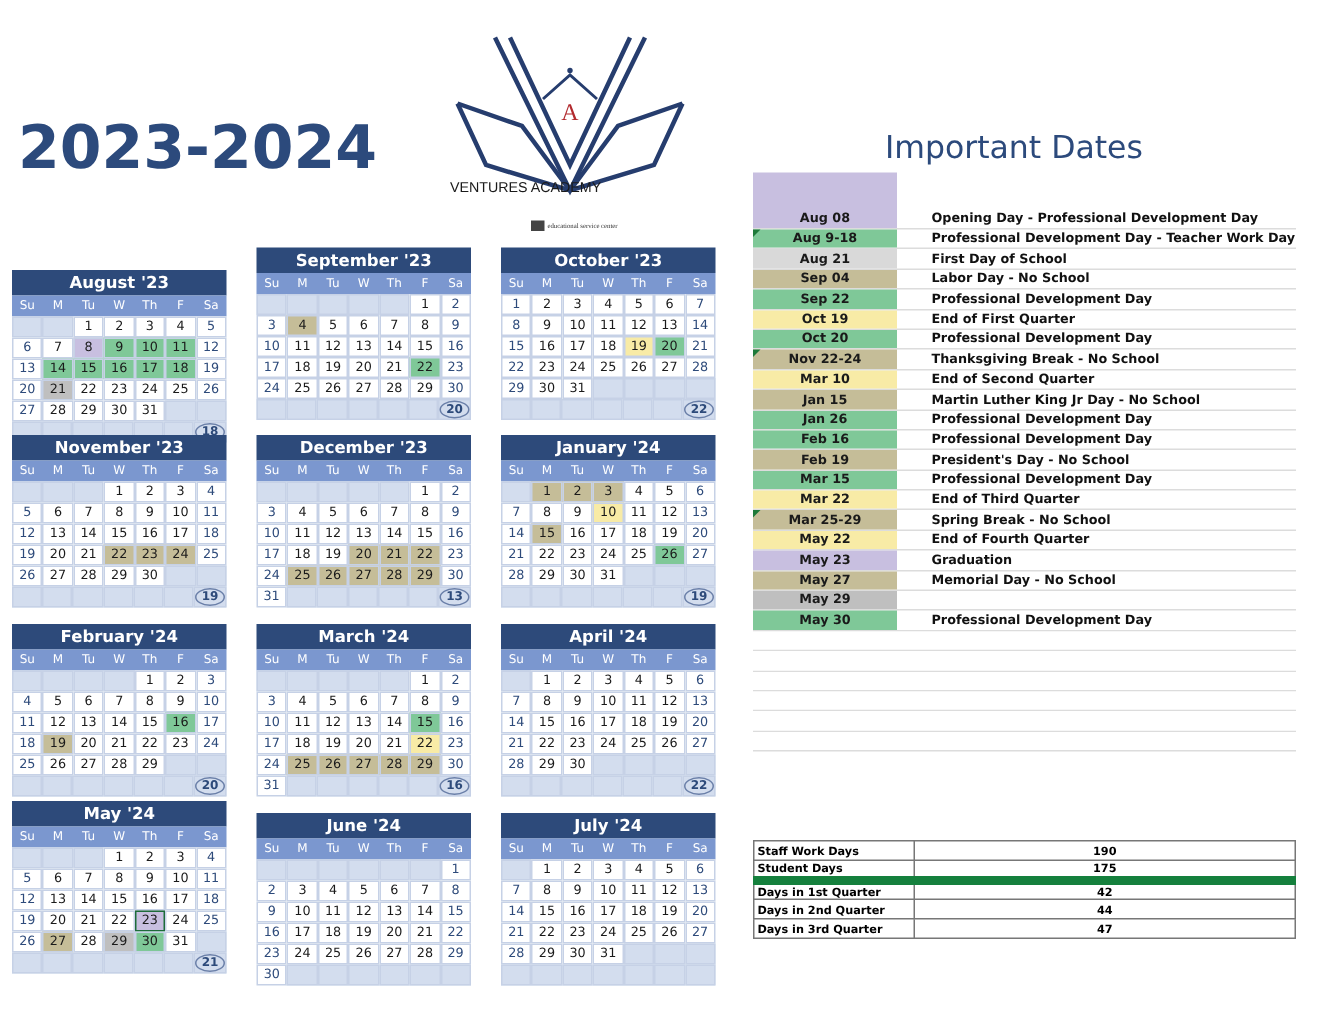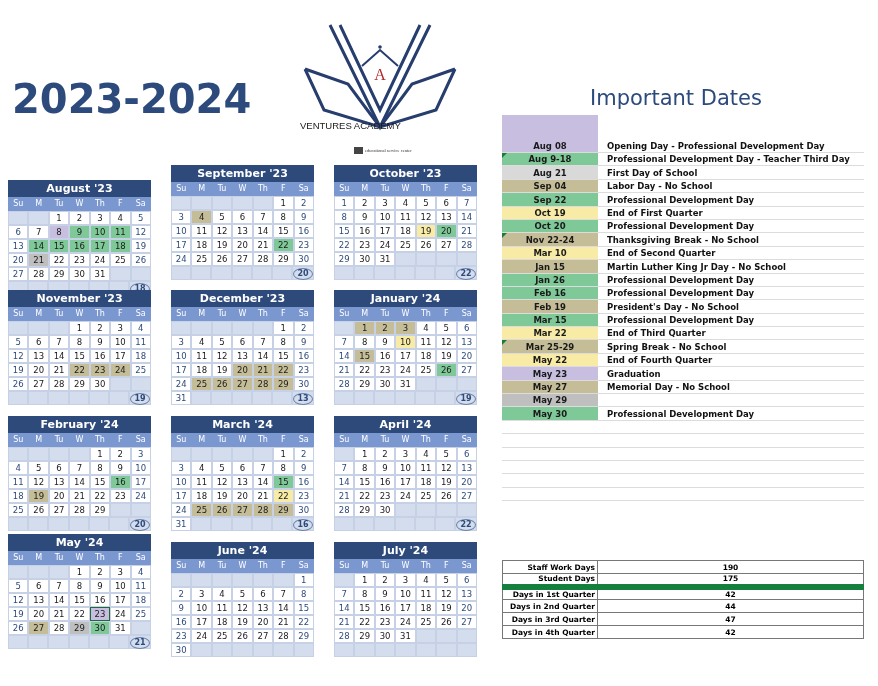--- a/index.html
+++ b/index.html
@@ -59,32 +59,32 @@
     position: absolute; left: 590px; top: 86px; font-size: 21px; font-weight: normal; color: #2c4a7c;
   }
   .imp-list { position: absolute; left: 502px; top: 115px; width: 362px; }
   .imp-row { display: flex; height: 13.4px; border-bottom: 1px solid #dcdcdc; position: relative; }
   .imp-row.first { height: 38px; }
   .imp-date {
     width: 96px; text-align: center; font-size: 8.5px; font-weight: bold; color: #1a1a1a;
     display: flex; align-items: flex-end; justify-content: center; padding-bottom: 1px;
   }
   .imp-desc {
-    flex: 1; padding-left: 9px; font-size: 8.5px; font-weight: bold; color: #111;
+    flex: 1; padding-left: 23px; font-size: 8.5px; font-weight: bold; color: #111;
     display: flex; align-items: flex-end; padding-bottom: 1px; white-space: nowrap;
   }
   .imp-row.blank .imp-date, .imp-row.blank .imp-desc { background: #fff; }
   .tri {
     position: absolute; left: 0; top: 0; width: 0; height: 0;
     border-top: 5px solid #1e7a3a; border-right: 5px solid transparent;
   }
 
   .stats { position: absolute; left: 502px; top: 560px; width: 362px; border: 1px solid #555; border-collapse: collapse; }
   .stats td { border: 1px solid #777; font-size: 7.5px; font-weight: bold; height: 13px; padding: 0 2px; }
-  .stats td.lbl { width: 95px; text-align: right; }
+  .stats td.lbl { width: 107px; }
   .stats td.val { text-align: center; }
   .stats tr.sep td { border-bottom: 6px solid #15803d; }
 </style>
 </head>
 <body>
 
 <div class="year-title">2023-2024</div>
 
 <div class="logo">
   <svg width="160" height="115" viewBox="0 0 160 115">
@@ -903,21 +903,21 @@
 
 <div class="imp-title">Important Dates</div>
 <div class="imp-list" id="imp-list">
     <div class="imp-row first">
       <div class="imp-date" style="background:#c8bfe0">Aug 08</div>
       <div class="imp-desc">Opening Day - Professional Development Day</div>
 
     </div>
     <div class="imp-row">
       <div class="imp-date" style="background:#7fc898">Aug 9-18</div>
-      <div class="imp-desc">Professional Development Day - Teacher Third Day</div>
+      <div class="imp-desc">Professional Development Day - Teacher Work Day</div>
       <span class="tri"></span>
     </div>
     <div class="imp-row">
       <div class="imp-date" style="background:#d9d9d9">Aug 21</div>
       <div class="imp-desc">First Day of School</div>
 
     </div>
     <div class="imp-row">
       <div class="imp-date" style="background:#c5bd98">Sep 04</div>
       <div class="imp-desc">Labor Day - No School</div>
@@ -1048,18 +1048,14 @@
       <td class="val">42</td>
     </tr>
       <tr class="">
       <td class="lbl">Days in 2nd Quarter</td>
       <td class="val">44</td>
     </tr>
       <tr class="">
       <td class="lbl">Days in 3rd Quarter</td>
       <td class="val">47</td>
     </tr>
-      <tr class="">
-      <td class="lbl">Days in 4th Quarter</td>
-      <td class="val">42</td>
-    </tr>
     </tbody>
   </table>
 
 </body></html>

